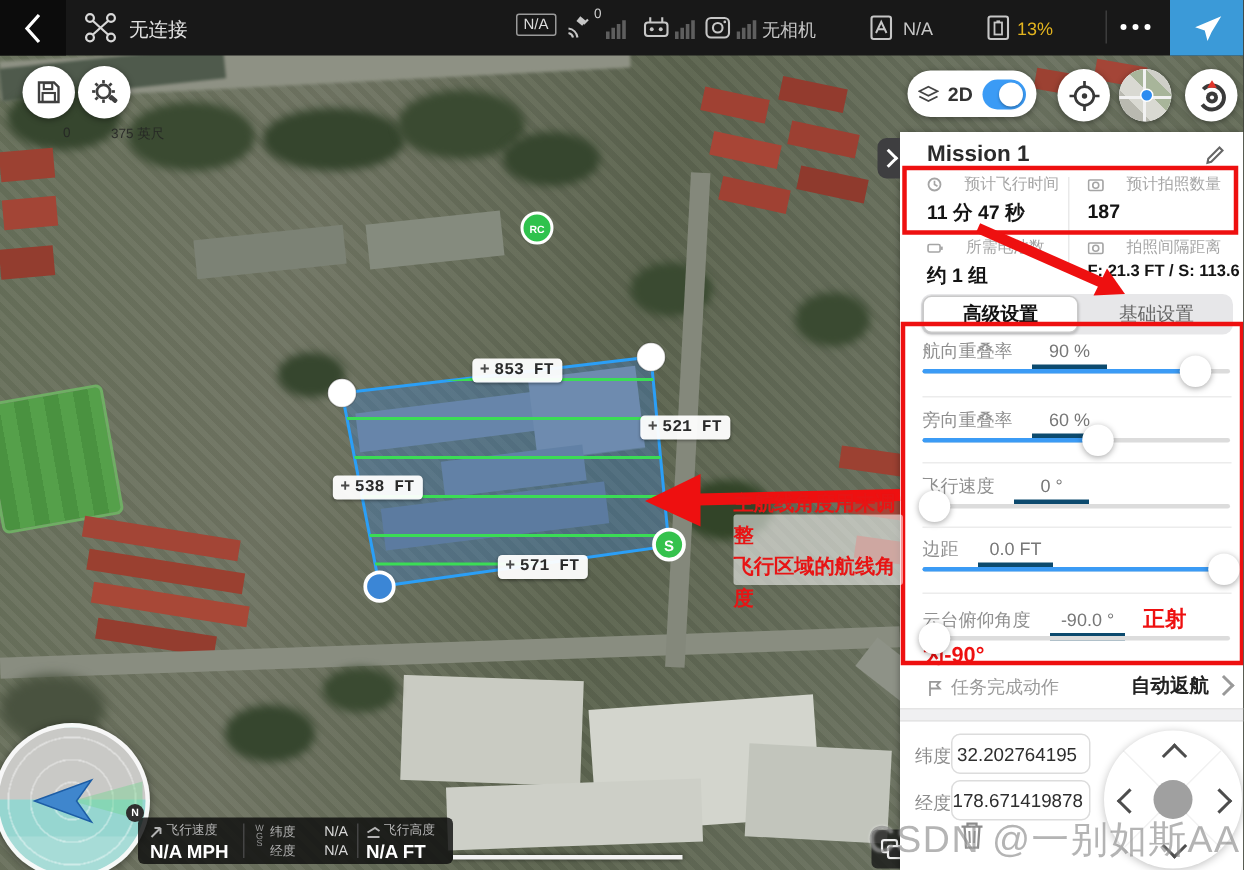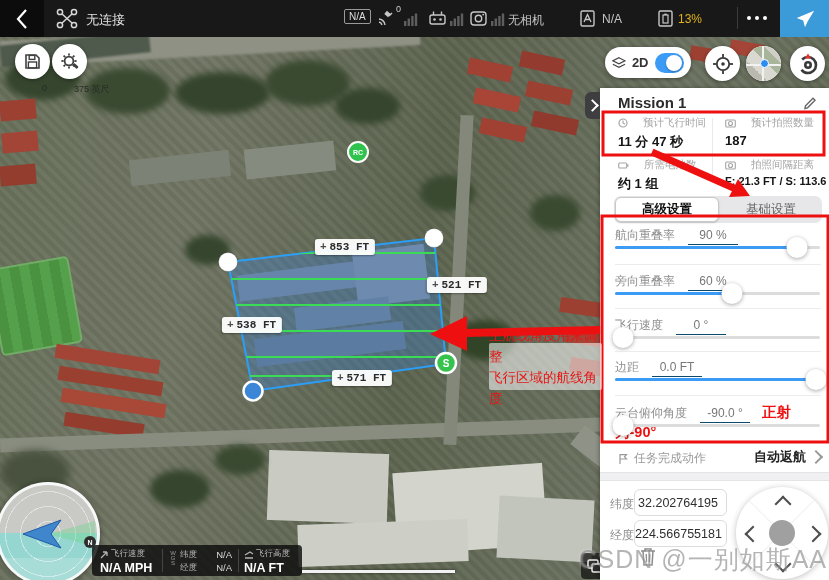--- a/index.html
+++ b/index.html
@@ -76,21 +76,21 @@
   .stat .cap{font-size:10.5px;color:#a5a5a5;display:flex;align-items:center;gap:15px;white-space:nowrap;}
   .stat .val{font-size:13px;font-weight:bold;color:#141414;margin-top:3px;white-space:nowrap;}
   .stat .val.small{font-size:11px;}
   .statdiv{position:absolute;left:112px;top:30px;width:1px;height:62px;background:#e9e9e9;}
   .tabs{position:absolute;left:14px;top:108px;width:208px;height:27px;background:#e7e7e9;border-radius:7px;display:flex;}
   .tab{flex:1;display:flex;align-items:center;justify-content:center;font-size:12.5px;color:#666;}
   .tab.active{background:#fff;border:1px solid #c9c9c9;border-radius:6px;margin:1px;font-weight:bold;color:#111;
       box-shadow:0 1px 2px rgba(0,0,0,.18);}
   .srow{position:absolute;left:15px;width:207px;height:40px;}
   .slabel{font-size:12px;color:#8f8f8f;}
-  .svalue{display:inline-block;min-width:50px;margin-left:13px;text-align:center;border-bottom:1px solid #0c4a6e;
+  .svalue{display:inline-block;min-width:50px;margin-left:13px;text-align:center;border-bottom:5px solid #0c4a6e;
       font-size:12px;color:#777;padding-bottom:2px;}
   .gnote{margin-left:12px;color:#ee1010;font-weight:bold;font-size:14.5px;}
   .track{position:absolute;left:0;right:2px;top:21px;height:3px;background:#dcdcdc;border-radius:2px;}
   .fill{height:100%;background:#3b9bf5;border-radius:2px;}
   .handle{position:absolute;top:-9px;width:21px;height:21px;transform:translateX(-50%);
       background:#fff;border-radius:50%;box-shadow:0 1px 4px rgba(0,0,0,.35);}
   .rowdiv{position:absolute;left:15px;width:206px;height:1px;background:#ececec;}
   .finishrow{position:absolute;left:18px;top:362px;display:flex;align-items:center;gap:5px;font-size:12px;color:#9a9a9a;}
   .finishval{position:absolute;right:8px;top:360px;display:flex;align-items:center;gap:5px;}
   .finishval .v{font-size:13px;font-weight:600;color:#222;}
@@ -102,21 +102,21 @@
   .dpad{position:absolute;left:136px;top:399px;width:92px;height:92px;border-radius:50%;background:#fff;
       box-shadow:0 1px 6px rgba(0,0,0,.25);}
   .dpad .seam{position:absolute;left:45px;top:0;width:1px;height:92px;background:rgba(0,0,0,.06);}
   .dchev{position:absolute;width:10px;height:10px;border-left:2.5px solid #4d4d4d;border-top:2.5px solid #4d4d4d;}
   .dcenter{position:absolute;left:33px;top:33px;width:26px;height:26px;border-radius:50%;background:#a0a0a0;}
 
   
   .redsvg{position:absolute;inset:0;z-index:20;pointer-events:none;}
   .notebox{position:absolute;left:489px;top:343px;width:113px;height:47px;background:rgba(255,255,255,.55);
       border-radius:2px;z-index:21;display:flex;flex-direction:column;align-items:center;justify-content:center;
-      font-size:13.5px;font-weight:normal;color:#e81414;line-height:21px;pointer-events:none;}
+      font-size:13.5px;font-weight:bold;color:#e81414;line-height:21px;pointer-events:none;}
   .watermark{position:absolute;right:2px;bottom:4px;font-size:25px;letter-spacing:1px;color:rgba(105,105,105,.5);
       text-shadow:0 0 2px rgba(255,255,255,.55);z-index:25;pointer-events:none;}
 </style>
 </head>
 <body>
 
 <div class="stage">
 
   <div id="decor">
     <i style="left:0;top:0;width:829px;height:580px;background:linear-gradient(100deg,#67705a,#707563 25%,#5c644f 50%,#6b7260 75%,#626a55)"></i>
@@ -416,21 +416,21 @@
     <div class="finishval">
       <span class="v">自动返航</span>
       <span class="chev-r"></span>
     </div>
 
     <div class="band"></div>
 
     <span class="coordlbl" style="top:408px">纬度</span>
     <div class="coordbox" style="top:401px">32.202764195</div>
     <span class="coordlbl" style="top:439px">经度</span>
-    <div class="coordbox" style="top:432px">224.566755181</div>
+    <div class="coordbox" style="top:432px">178.671419878</div>
 
     <svg class="abs" style="left:38px;top:458px" width="20" height="22" viewBox="0 0 20 22">
       <path d="M3 5 h14 M7 5 V3 h6 v2 M5 5 l1 14 h8 l1-14" fill="none" stroke="#8a8a8a" stroke-width="1.5"></path>
       <line x1="8.2" y1="8" x2="8.6" y2="16" stroke="#8a8a8a" stroke-width="1.3"></line>
       <line x1="11.8" y1="8" x2="11.4" y2="16" stroke="#8a8a8a" stroke-width="1.3"></line>
     </svg>
 
     <div class="dpad">
       <div class="seam" style="transform:rotate(45deg)"></div>
       <div class="seam" style="transform:rotate(-45deg)"></div>

